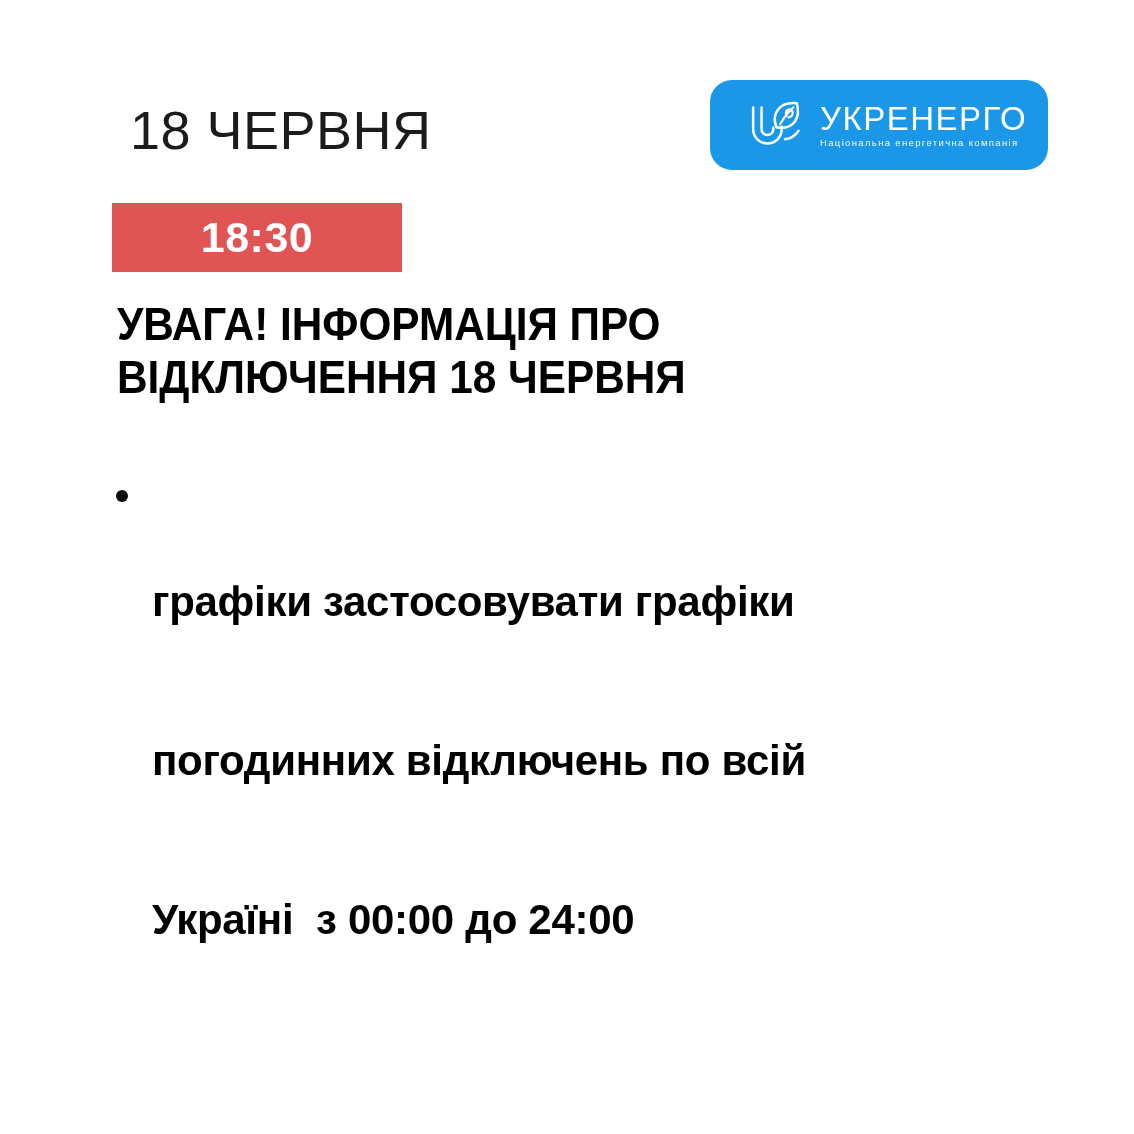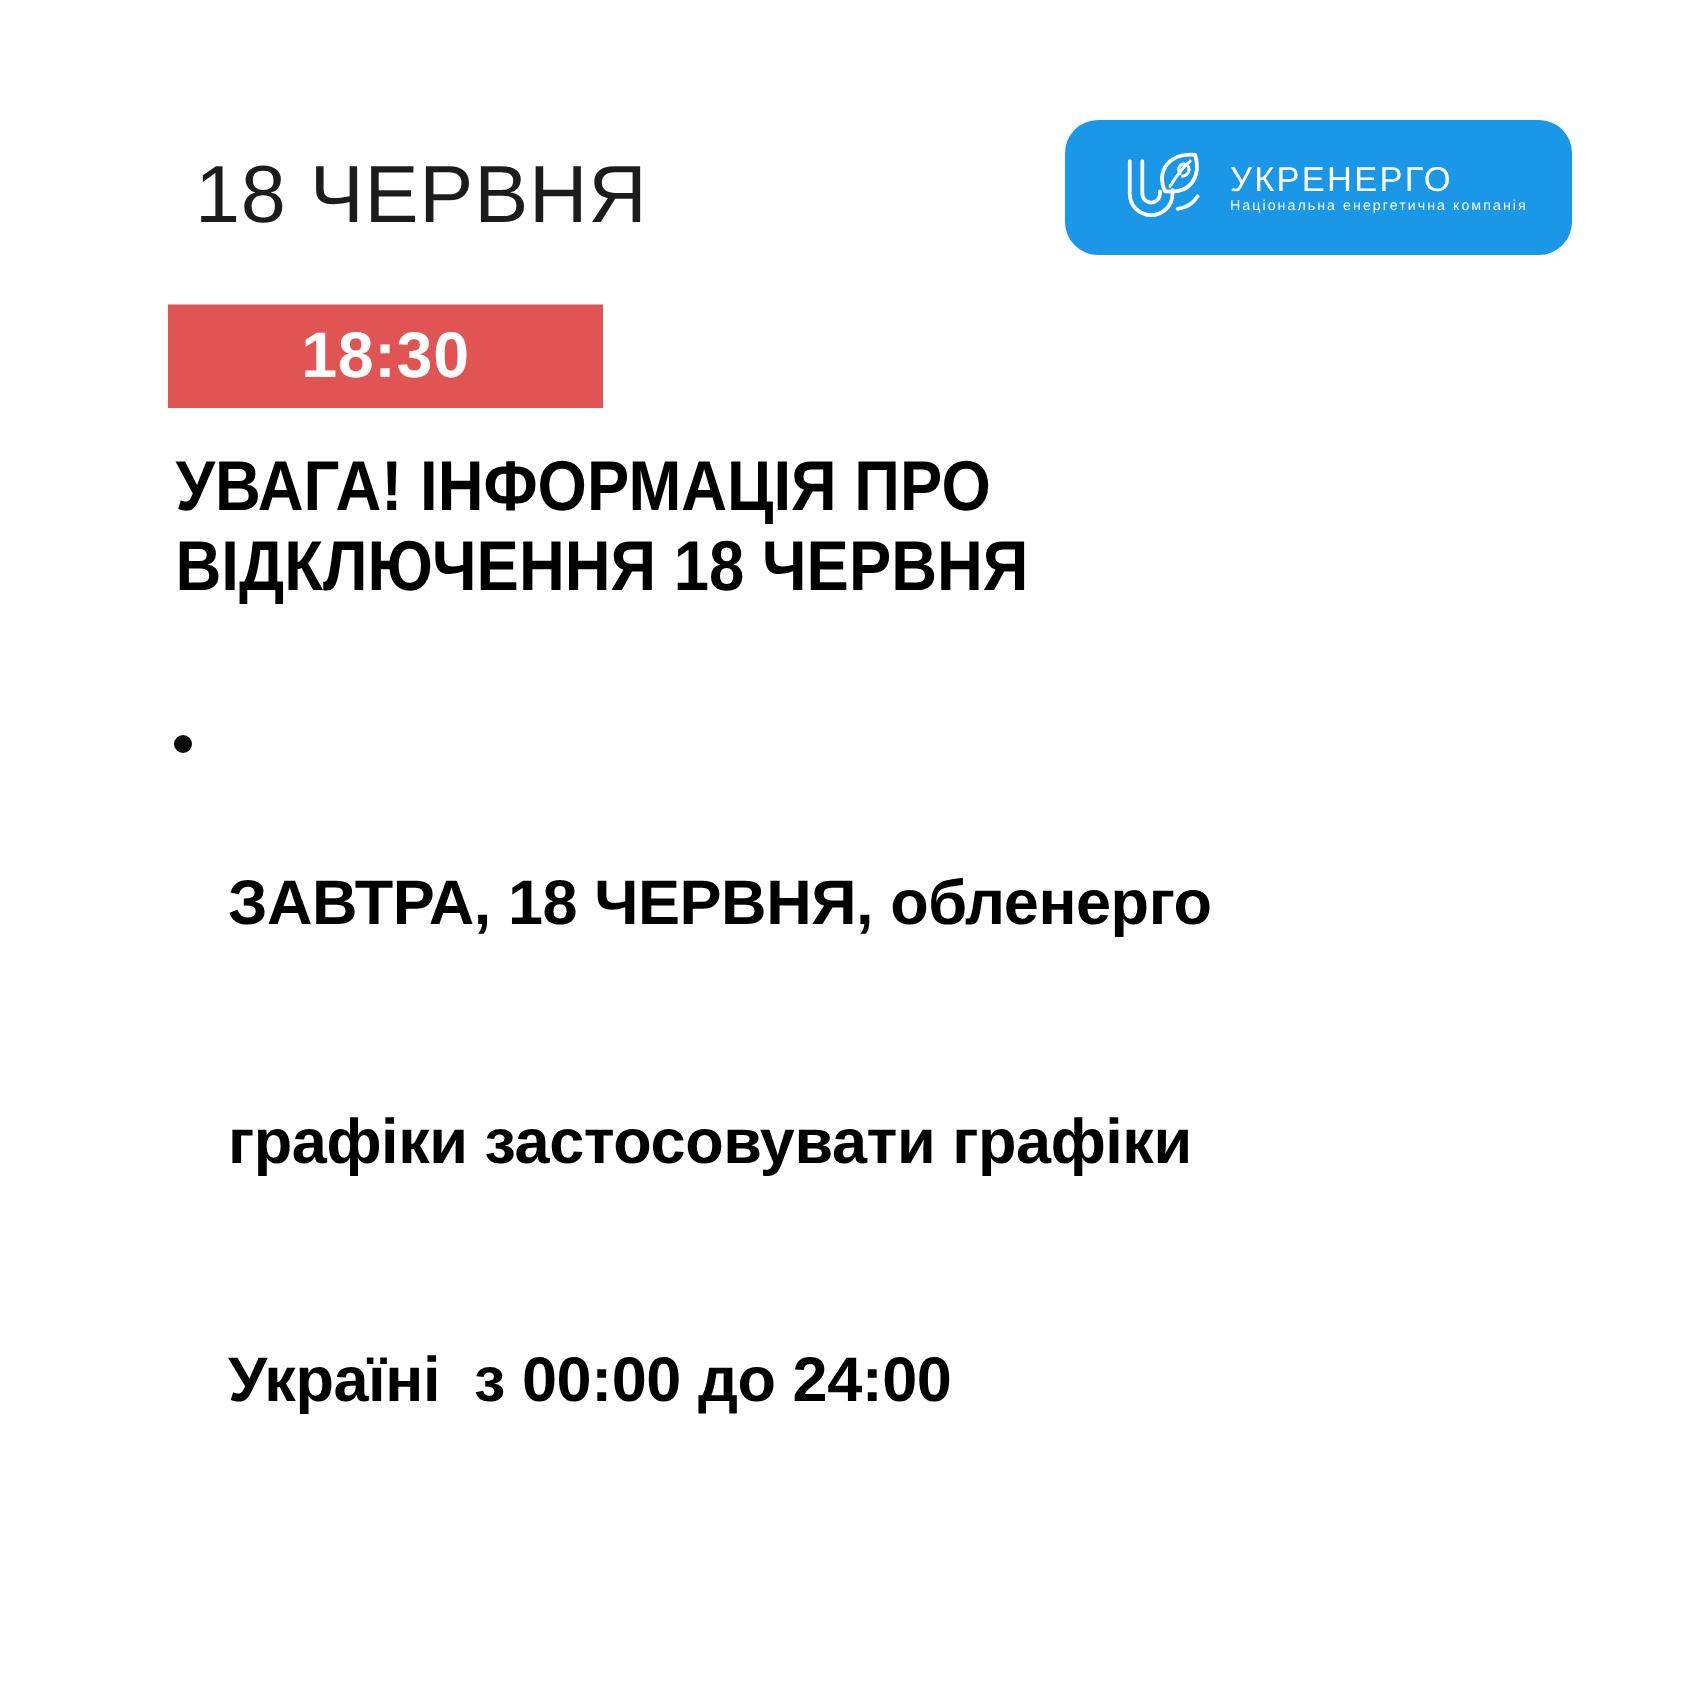--- a/index.html
+++ b/index.html
@@ -36,21 +36,21 @@
     height: 90px;
     background: #1b97e8;
     border-radius: 22px;
     display: flex;
     align-items: center;
     padding-left: 38px;
   }
   .logo-icon { width: 64px; height: 52px; flex: none; }
   .logo-text { margin-left: 8px; color: #ffffff; }
   .logo-name {
-    font-size: 23px;
+    font-size: 33px;
     font-weight: 400;
     letter-spacing: 1.5px;
     line-height: 1.05;
     white-space: nowrap;
   }
   .logo-subtitle {
     margin-top: 0;
     font-size: 9.5px;
     font-weight: 400;
     letter-spacing: 1.35px;
@@ -151,21 +151,21 @@
   <div class="headline">
     <div class="headline-line">УВАГА! ІНФОРМАЦІЯ ПРО</div>
     <div class="headline-line">ВІДКЛЮЧЕННЯ 18 ЧЕРВНЯ</div>
   </div>
 
   <ul class="bullets">
 
     <li>
       <span class="dot"></span>
       <div class="lines">
-        <div>ЗАВТРА, 18 ЧЕРВНЯ, обленерго</div>
         <div>графіки застосовувати графіки</div>
+        <div>погодинних відключень по всій</div>
         <div>Україні  з 00:00 до 24:00</div>
       </div>
     </li>
 
   </ul>
 
 </div>
 
 </body></html>

